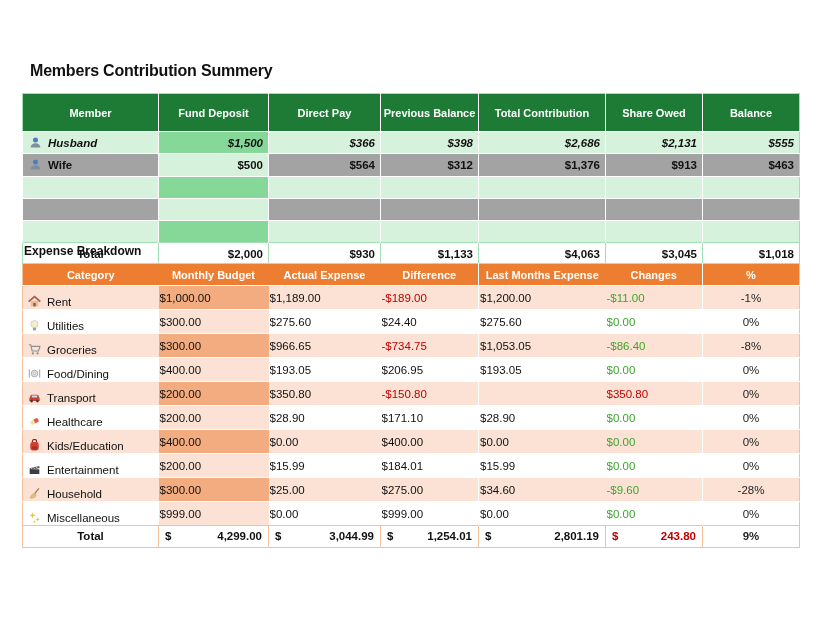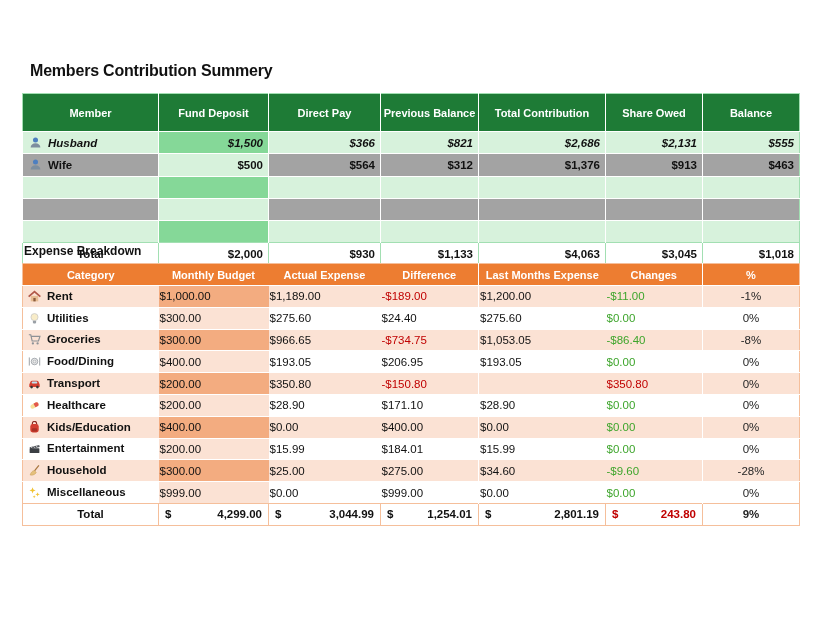--- a/index.html
+++ b/index.html
@@ -57,21 +57,21 @@
   }
   #expense-table td{
     height:18.8px;font-size:11.5px;border-top:1px solid #fff;background:#fff;
   }
   #expense-table tr.tinted td{background:var(--orange-tint);}
   #expense-table td.budget{background:var(--orange-tint);}
   #expense-table tr.tinted td.budget{background:var(--orange-budget);}
   #expense-table .sep-left{border-left:1px solid #fff;}
   #expense-table td.num{text-align:left;padding-right:8px;margin-top:16px;}
   #expense-table td.pct{text-align:center;color:#262626;}
-  #expense-table .name-wrap{display:flex;align-items:flex-start;gap:6px;padding-left:4px;font-weight:700;}
+  #expense-table .name-wrap{display:flex;align-items:center;gap:6px;padding-left:4px;font-weight:400;margin-top:8px;}
   #expense-table tr.total td{
     background:#fff;border:1.5px solid var(--orange-border);font-weight:700;
   }
   #expense-table tr.total td.label{text-align:center;}
   .acct{display:flex;justify-content:space-between;padding:0 5px;}
 
   .red{color:var(--neg-red);}
   .green{color:var(--pos-green);}
   .icon{display:inline-flex;width:13px;height:13px;flex:0 0 13px;}
   .icon svg{width:13px;height:13px;}
@@ -110,21 +110,21 @@
               <svg viewBox="0 0 16 16">
                 <circle cx="8" cy="4.8" r="3.1" fill="#4d7fc0"></circle>
                 <path d="M2 14.2c0-3.4 2.7-5.4 6-5.4s6 2 6 5.4z" fill="#7d8e9e"></path>
               </svg>
             </span>
             <span>Husband</span>
           </div>
         </td>
         <td class="num deposit">$1,500</td>
         <td class="num">$366</td>
-        <td class="num">$821</td>
+        <td class="num">$398</td>
         <td class="num">$2,686</td>
         <td class="num">$2,131</td>
         <td class="num">$555</td>
       </tr>
       <tr>
         <td>
           <div class="name-wrap">
             <span class="icon">
               <svg viewBox="0 0 16 16">
                 <circle cx="8" cy="4.8" r="3.1" fill="#4d7fc0"></circle>

